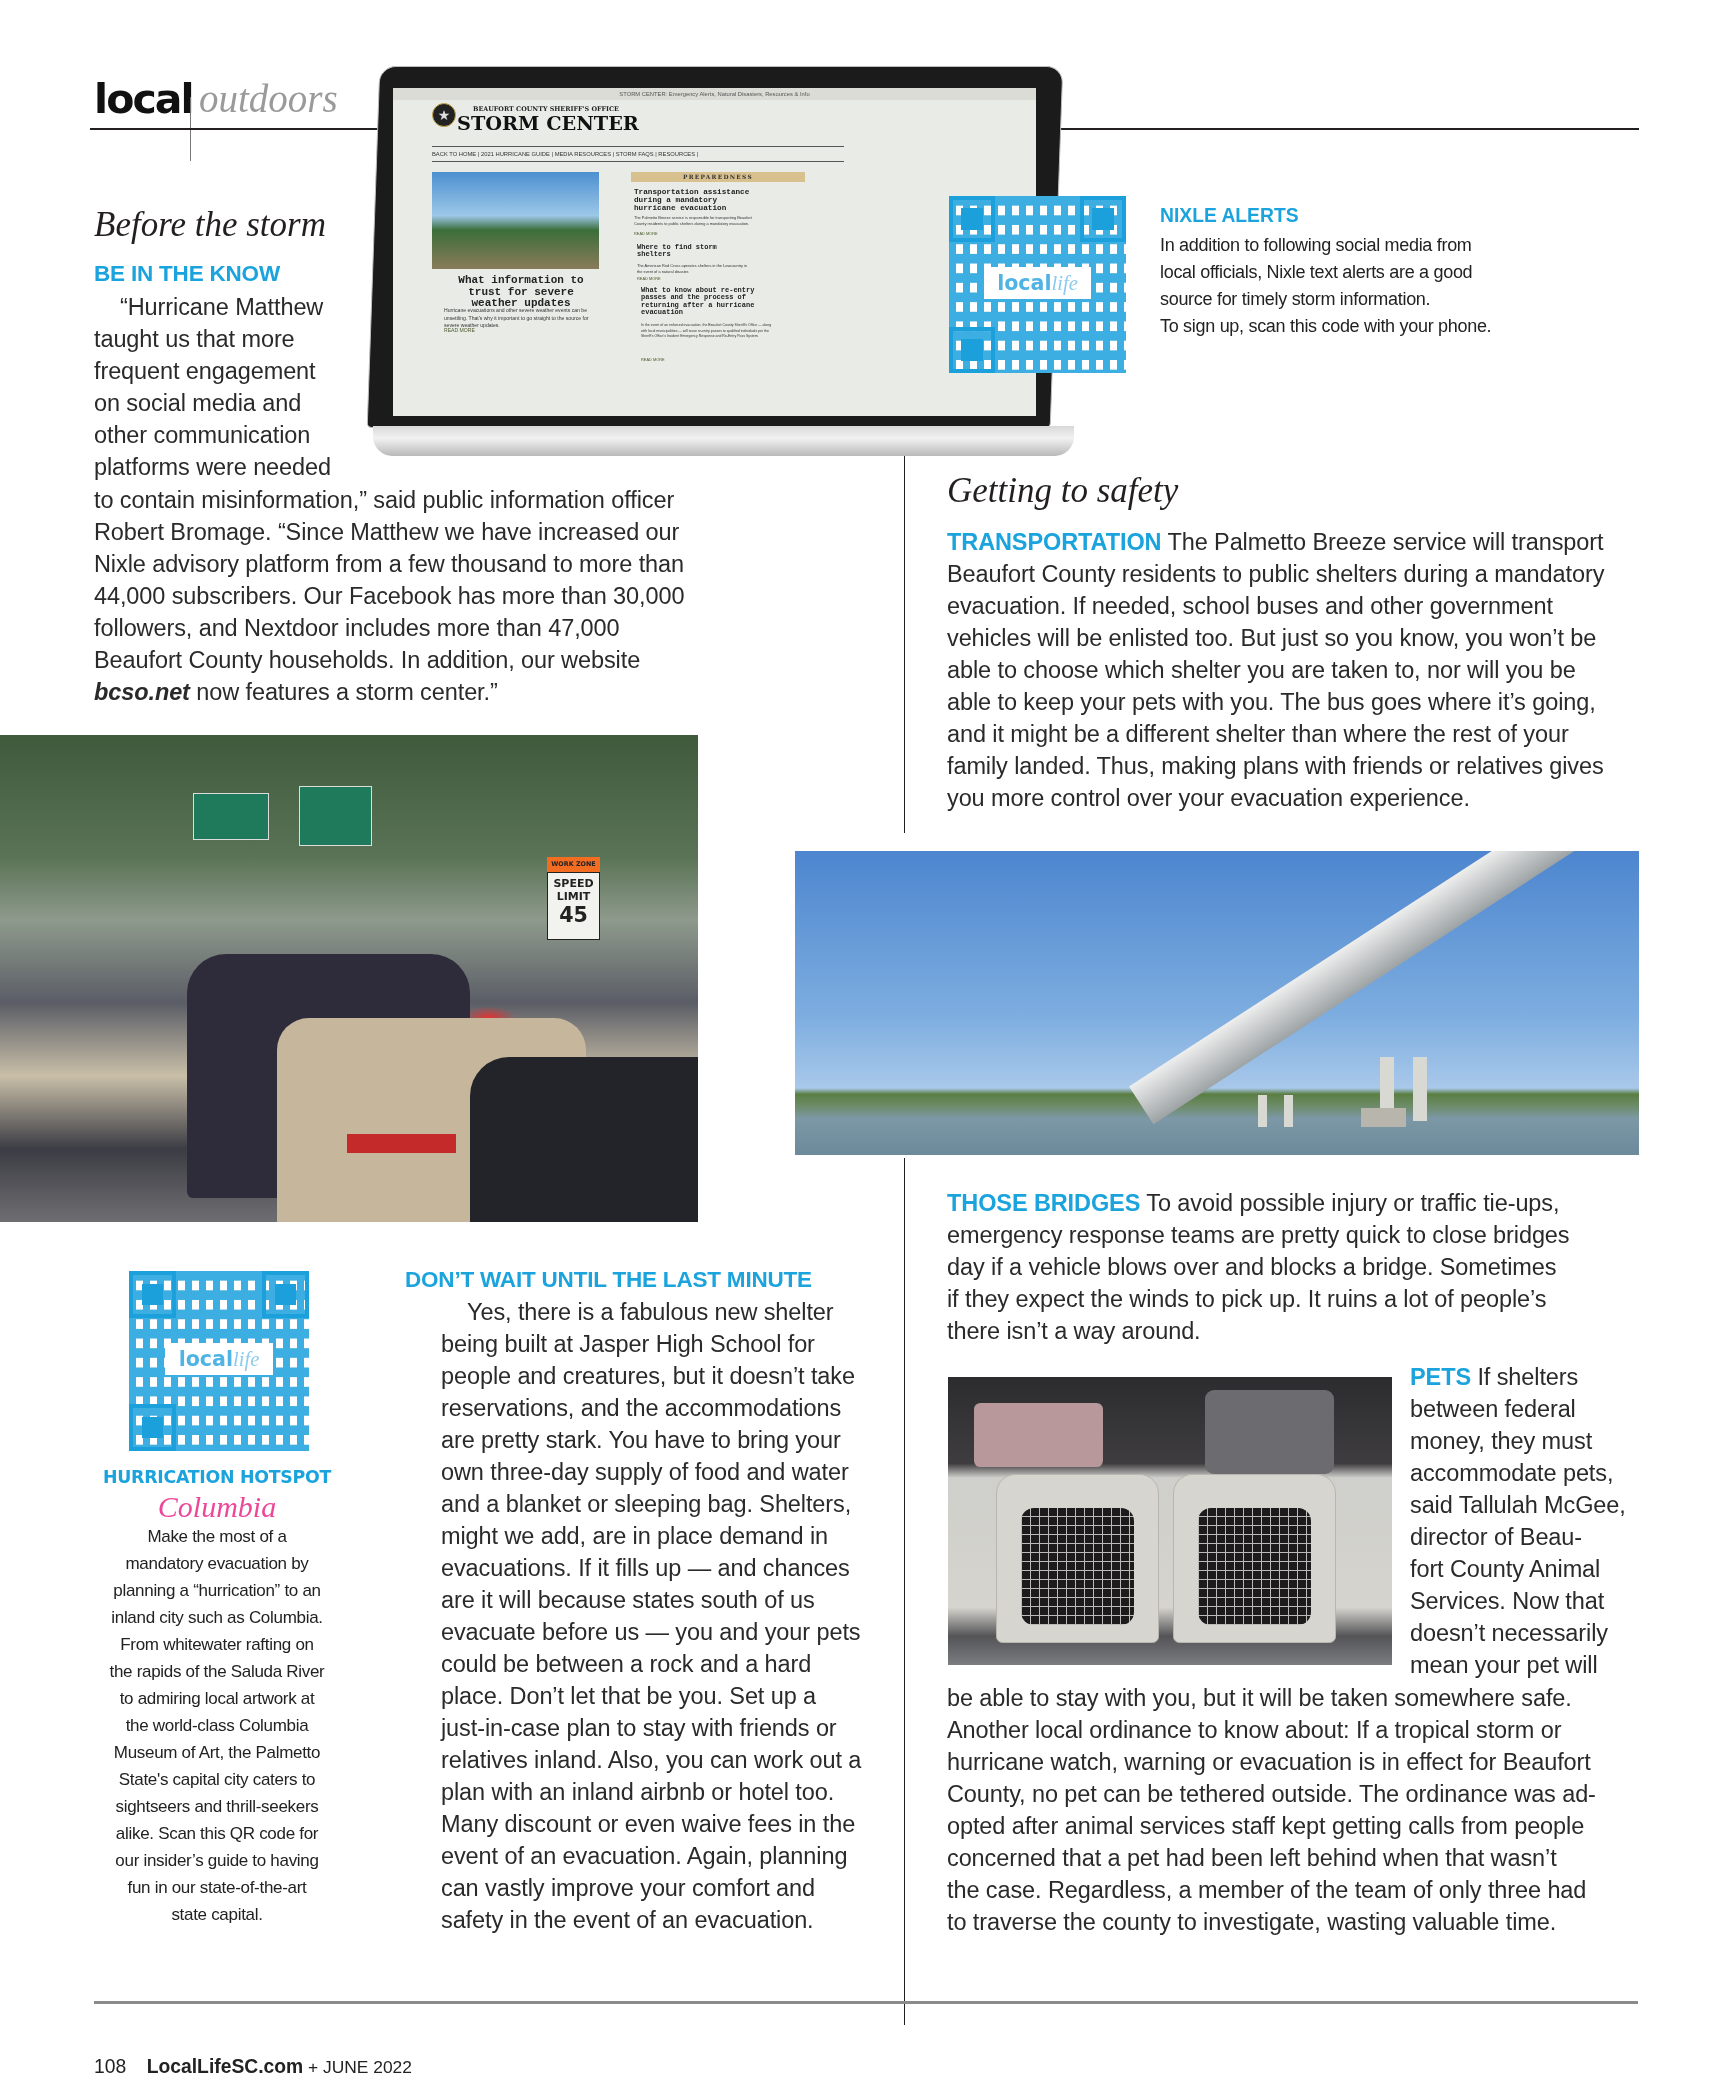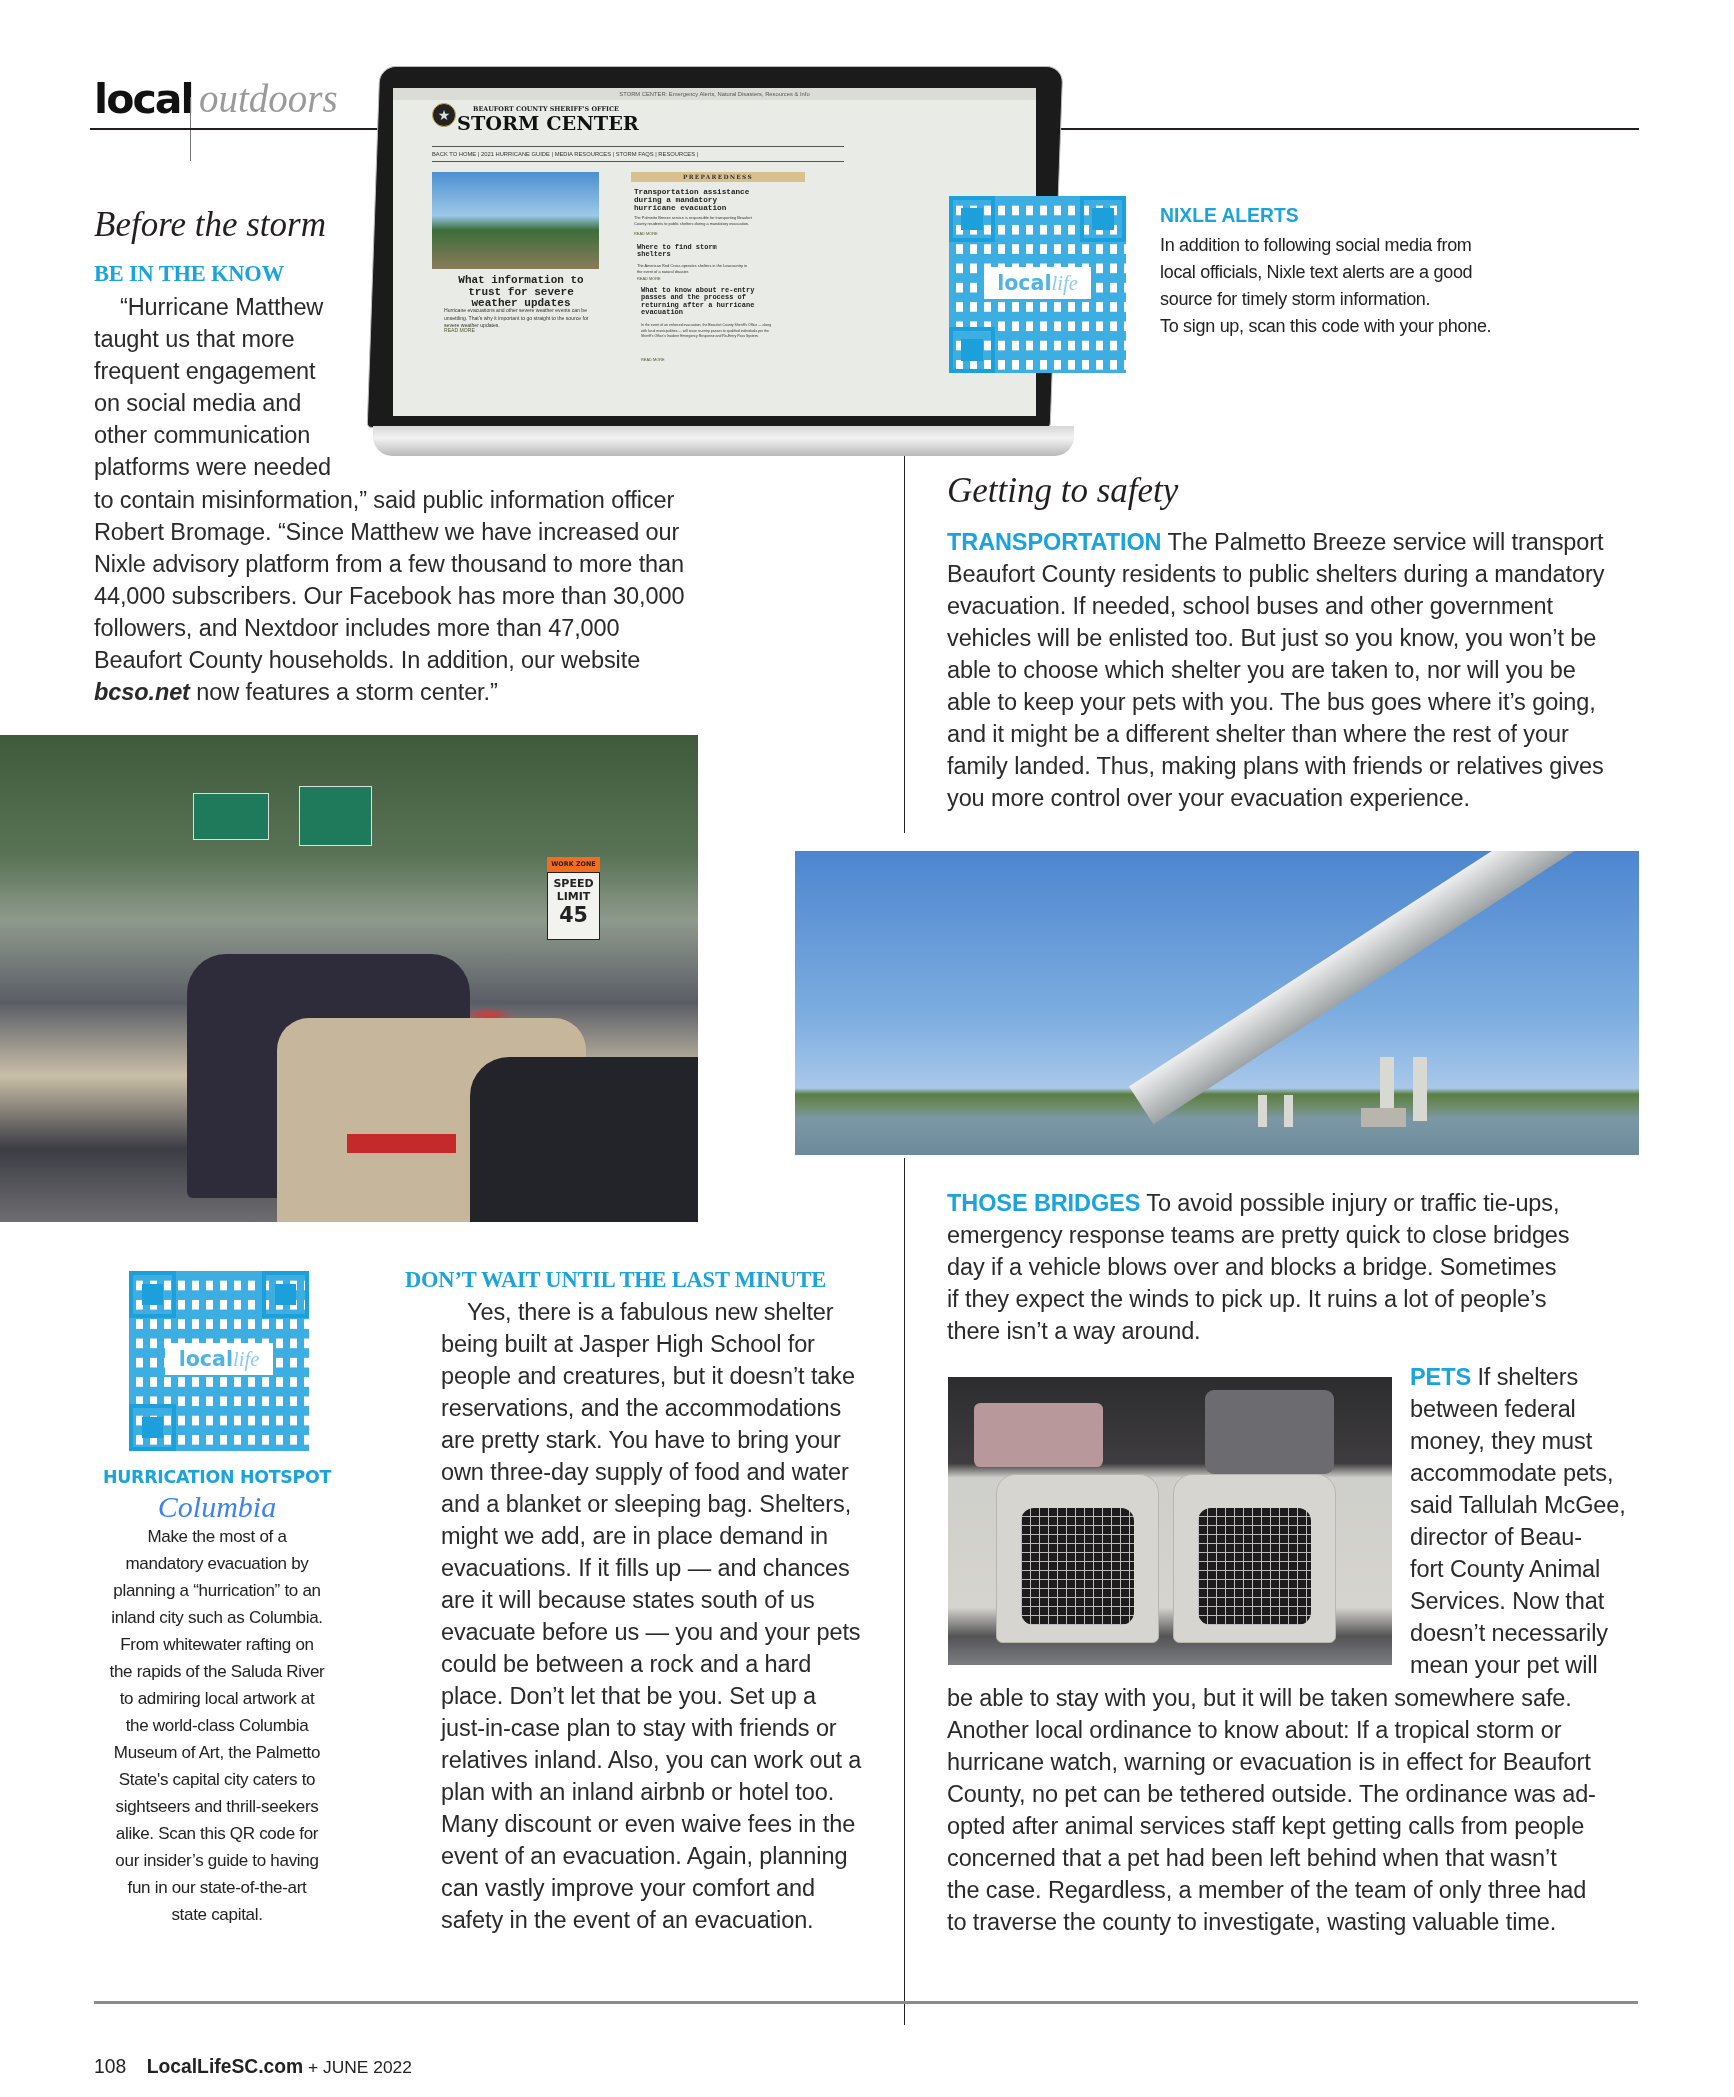--- a/index.html
+++ b/index.html
@@ -1,21 +1,21 @@
 <!DOCTYPE html>
 <html style="font-size:10.3px"><head>
 <meta charset="utf-8">
 <style>
   html, body { margin:0; padding:0; background:#ffffff; }
   body { width:1735px; height:2097px; position:relative; overflow:hidden; font-family:"Liberation Sans", sans-serif; color:#231f20; }
   .abs { position:absolute; }
   .body-text { font-family:"Liberation Sans", sans-serif; font-size:23.5px; line-height:32px; color:#2a2a2a; letter-spacing:-0.1px; }
   .blue { color:#1aa3dc; font-weight:bold; }
   .script-head { font-family:"Liberation Serif", serif; font-style:italic; font-size:35px; color:#231f20; }
-  .section-label { font-family:Liberation Serif, serif; font-weight:bold; color:#1aa3dc; font-size:22.5px; letter-spacing:-0.2px; }
+  .section-label { font-family:Liberation Sans, sans-serif; font-weight:bold; color:#1aa3dc; font-size:22.5px; letter-spacing:-0.2px; }
   p { margin:0; }
 
   
   #brand-local { left:94px; top:77px; font-family:"DejaVu Sans", sans-serif; font-weight:bold; font-size:41px; letter-spacing:-1.9px; color:#111; line-height:45px; }
   #brand-sep { left:190px; top:97px; width:1.3px; height:64px; background:#777; }
   #brand-section { left:199px; top:76px; font-family:"Liberation Serif", serif; font-style:italic; font-size:39px; color:#9a9a9a; line-height:45px; }
 
   
   #laptop { left:360px; top:66px; width:721px; height:392px; }
   .lap-frame { position:absolute; left:13px; top:0; width:682px; height:360px; background:#1b1b1b; border-radius:16.7px 16.7px 5.1px 5.1px; border:1.9px solid #bdbdbd; transform:skewX(-2deg); }
@@ -73,21 +73,21 @@
   #footer-rule { left:94px; top:2001px; width:1544px; height:2.6px; background:#8b8b8b; }
 
   
   #footer { left:94px; top:2056px; font-family:"Liberation Sans", sans-serif; font-size:19.3px; color:#222; }
   #footer .site { font-weight:bold; margin-left:20.6px; }
   #footer .date { font-size:17.4px; }
 
   
   #hotspot { left:90px; top:1377px; width:254px; text-align:center; }
   #hotspot-label { font-family:"DejaVu Sans", sans-serif; font-weight:bold; font-size:17.4px; color:#1aa3dc; letter-spacing:-0.3px; }
-  #hotspot-city { font-family:"Liberation Serif", serif; font-style:italic; font-size:30px; line-height:33px; color:#3b82f6; margin-top:2.6px; }
+  #hotspot-city { font-family:"Liberation Serif", serif; font-style:italic; font-size:30px; line-height:33px; color:#ec4899; margin-top:2.6px; }
   #hotspot-text { font-family:"Liberation Sans", sans-serif; font-size:17px; line-height:27px; color:#222; letter-spacing:-0.3px; }
 </style>
 </head>
 <body>
 
 <div class="abs" id="brand-local">local</div>
 <div class="abs" id="brand-sep"></div>
 <div class="abs" id="brand-section">outdoors</div>
 <div class="abs" id="header-rule"></div>
 <div class="abs" id="center-divider"></div>

